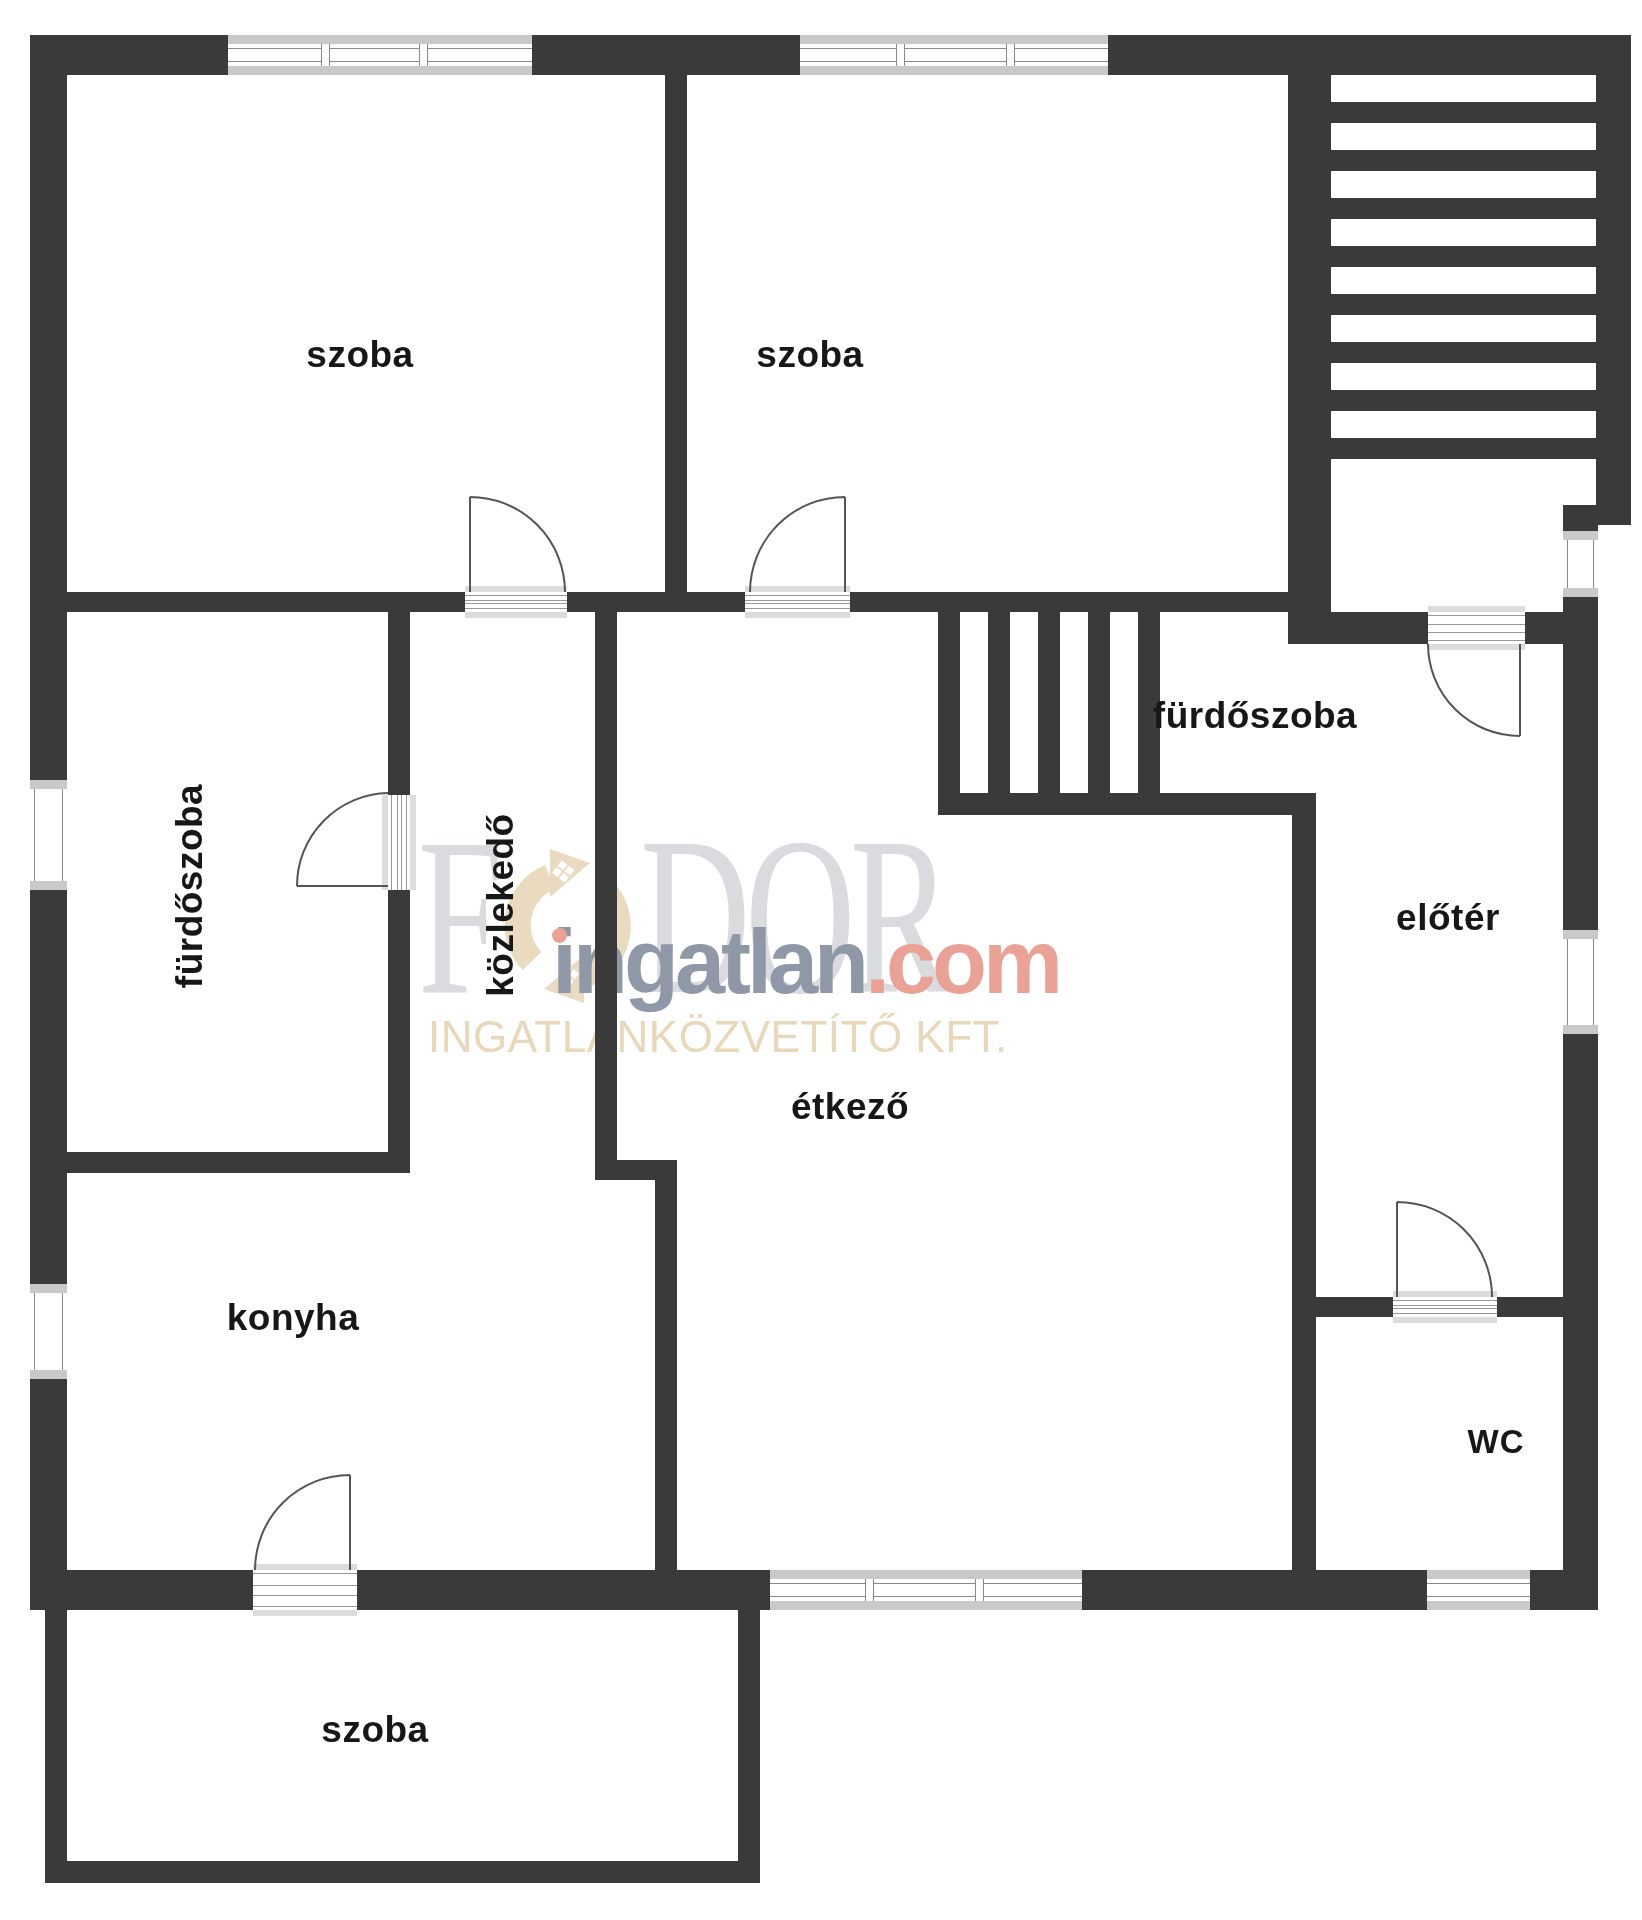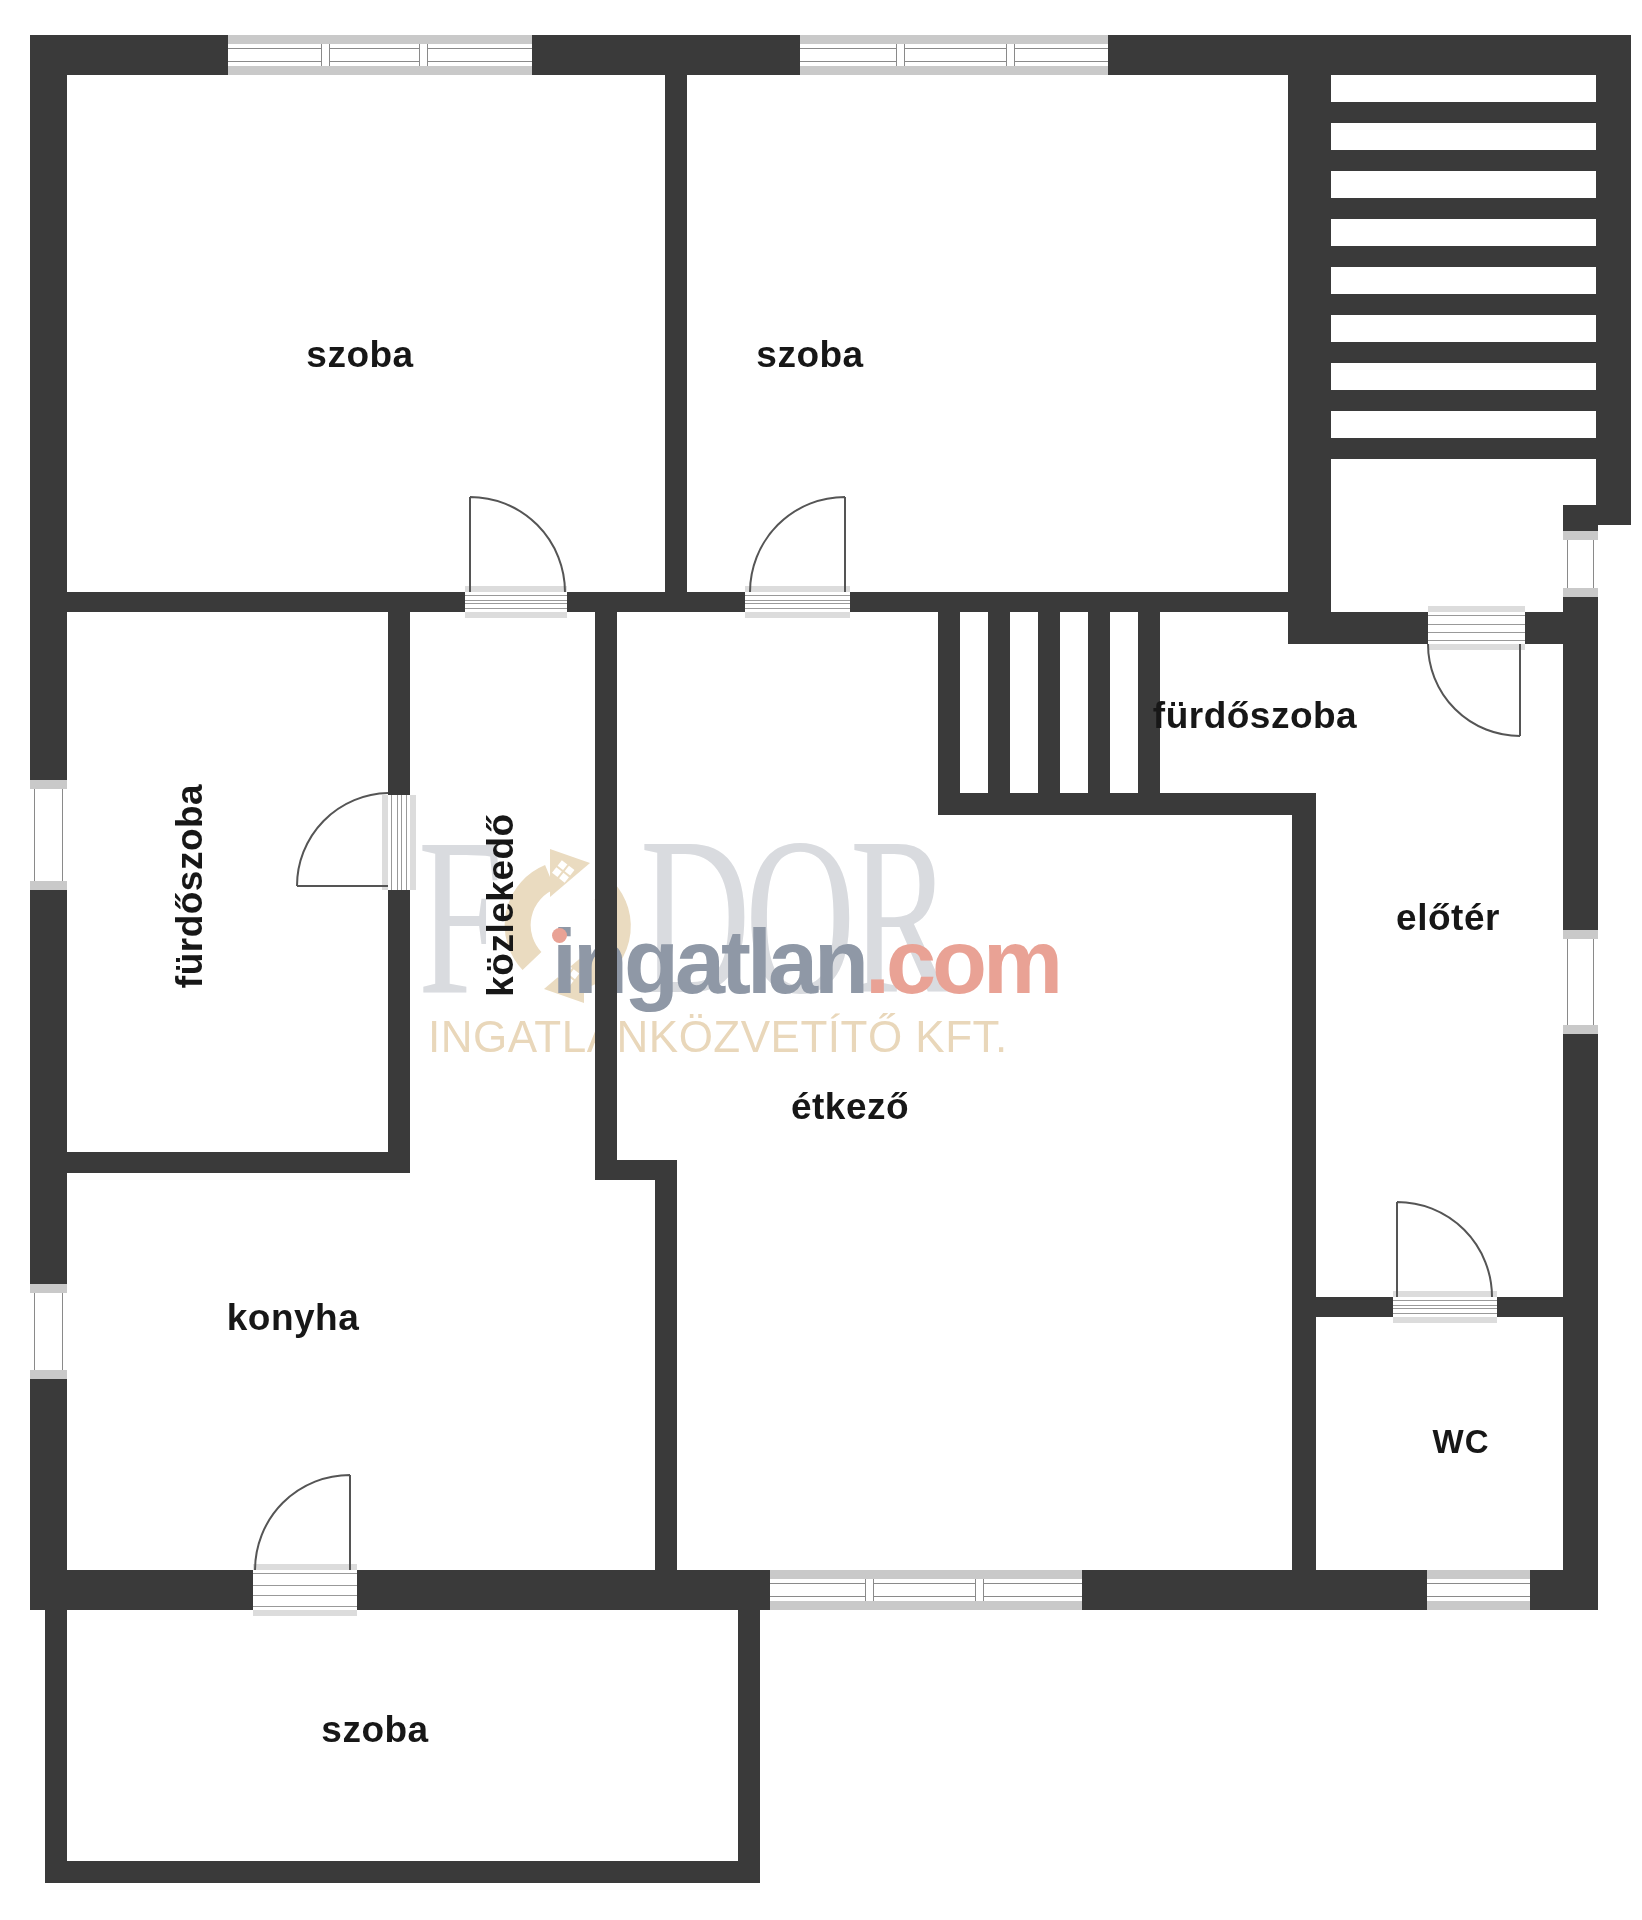--- a/index.html
+++ b/index.html
@@ -206,16 +206,16 @@
   </svg>
 
   <div class="lbl" style="left:360px;top:355px;">szoba</div>
   <div class="lbl" style="left:810px;top:355px;">szoba</div>
   <div class="lbl rot" style="left:190px;top:886px;">fürdőszoba</div>
   <div class="lbl rot" style="left:501px;top:905px;">közlekedő</div>
   <div class="lbl" style="left:1255px;top:716px;">fürdőszoba</div>
   <div class="lbl" style="left:1448px;top:918px;">előtér</div>
   <div class="lbl" style="left:850px;top:1095px;margin-top:12px;">étkező</div>
   <div class="lbl" style="left:265px;top:1318px;margin-left:28px;">konyha</div>
-  <div class="lbl caps" style="left:1461px;top:1442px;">wc</div>
+  <div class="lbl caps" style="left:1496px;top:1442px;">wc</div>
   <div class="lbl" style="left:375px;top:1730px;">szoba</div>
 
 </div>
 
 </body></html>

